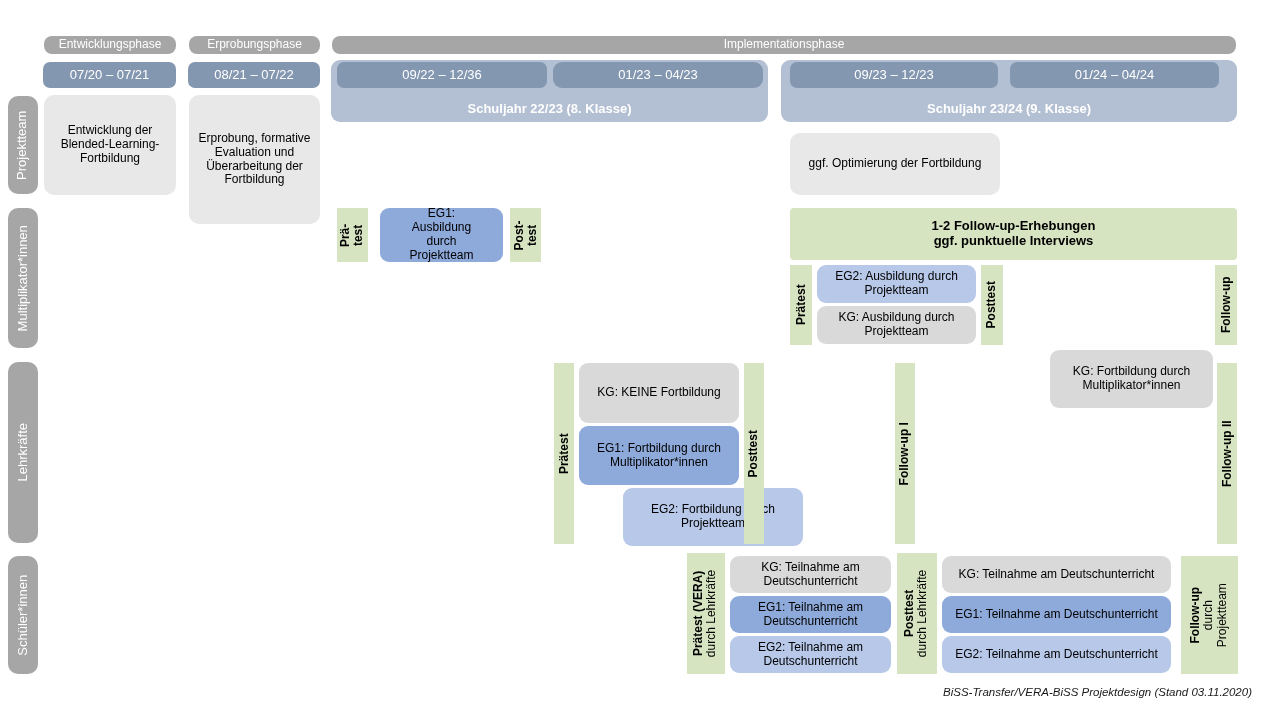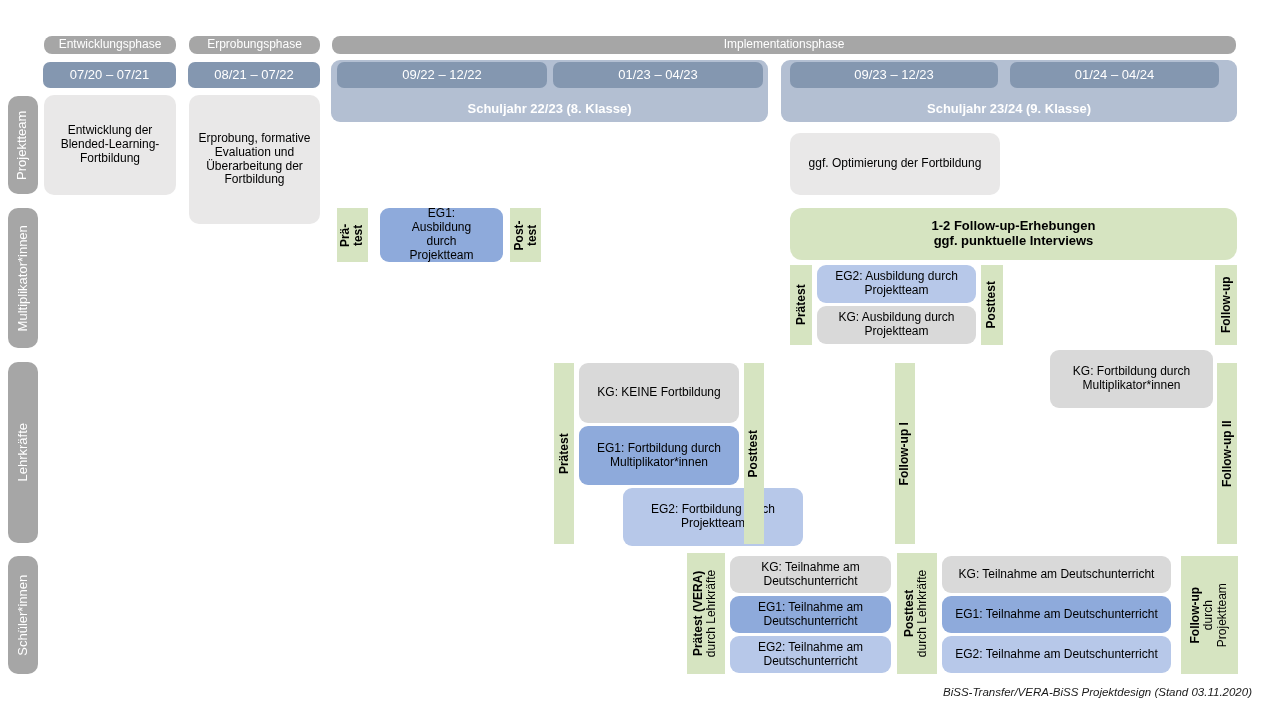--- a/index.html
+++ b/index.html
@@ -10,21 +10,21 @@
        text-align:center;font-size:12px;line-height:1.15;}
   .phasebar{background:#a6a6a6;color:#fff;font-size:12px;border-radius:8px;}
   .datebar{background:#8497b0;color:#fff;font-size:13px;border-radius:7px;}
   .syc{background:#b3bfd2;border-radius:9px;}
   .sylabel{position:absolute;left:0;right:0;bottom:6px;text-align:center;color:#fff;
            font-weight:bold;font-size:13px;}
   .gbox{background:#e9e8e8;border-radius:10px;}
   .kg{background:#d9d9d9;border-radius:9px;}
   .eg1{background:#8eaadb;border-radius:9px;}
   .eg2{background:#b7c8e9;border-radius:9px;}
-  .green{background:#d6e4c1;border-radius:12px;font-weight:bold;font-size:13px;}
+  .green{background:#d6e4c1;border-radius:4px;font-weight:bold;font-size:13px;}
   .vgreen{background:#d6e4c1;border-radius:0;}
   .rail{background:#a6a6a6;color:#fff;border-radius:10px;}
   .rot{transform:rotate(-90deg);white-space:nowrap;text-align:center;line-height:1.12;}
   .rot .ln{display:block;}
   .b{font-weight:bold;}
   .rail .rot{font-size:13px;}
   .vgreen .rot{font-size:12px;}
   .footer{position:absolute;right:28px;top:686px;font-style:italic;font-size:11.5px;color:#1a1a1a;margin-left:36px;}
   .stack{display:block;}
 </style>
@@ -50,23 +50,23 @@
     <div class="sylabel">Schuljahr 23/24 (9. Klasse)</div>
   </div>
 
   <div class="box datebar" style="left:43px;top:62px;width:133px;height:26px;">
     <span>07/20 – 07/21</span>
   </div>
   <div class="box datebar" style="left:188px;top:62px;width:132px;height:26px;">
     <span>08/21 – 07/22</span>
   </div>
   <div class="box datebar" style="left:337px;top:62px;width:210px;height:26px;">
-    <span>09/22 – 12/22</span>
-  </div>
-  <div class="box datebar" style="left:553px;top:62px;width:210px;height:26px;">
+    <span>09/22 – 12/36</span>
+  </div>
+  <div class="box datebar" style="left:553px;top:62px;width:210px;height:26px;border-radius:9px;">
     <span>01/23 – 04/23</span>
   </div>
   <div class="box datebar" style="left:790px;top:62px;width:208px;height:26px;">
     <span>09/23 – 12/23</span>
   </div>
   <div class="box datebar" style="left:1010px;top:62px;width:209px;height:26px;">
     <span>01/24 – 04/24</span>
   </div>
 
   <div class="box rail" style="left:8px;top:96px;width:30px;height:98px;">

